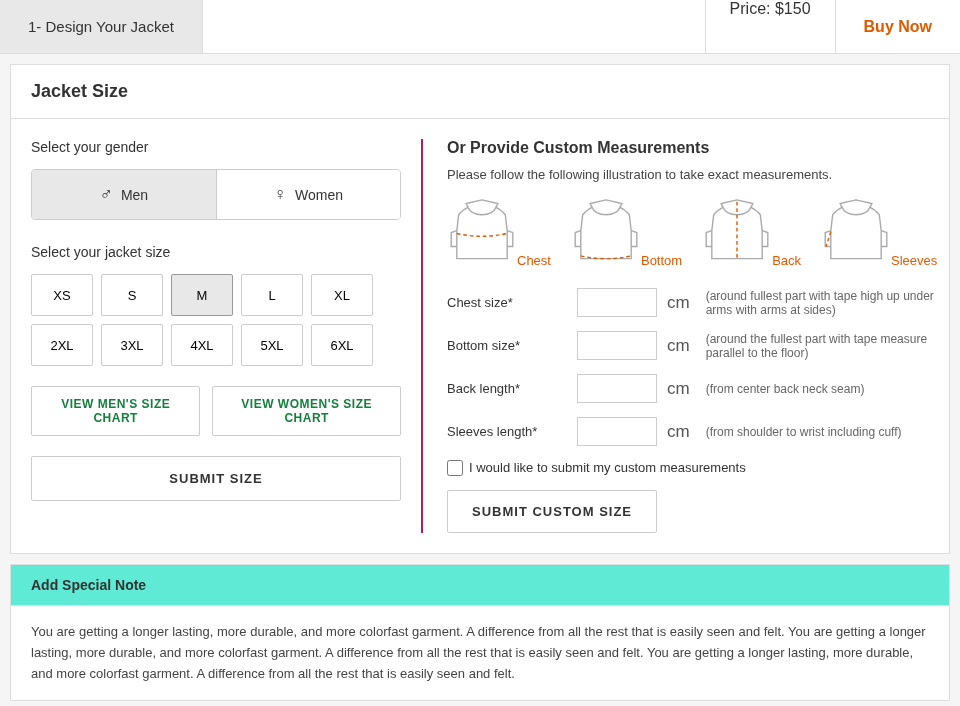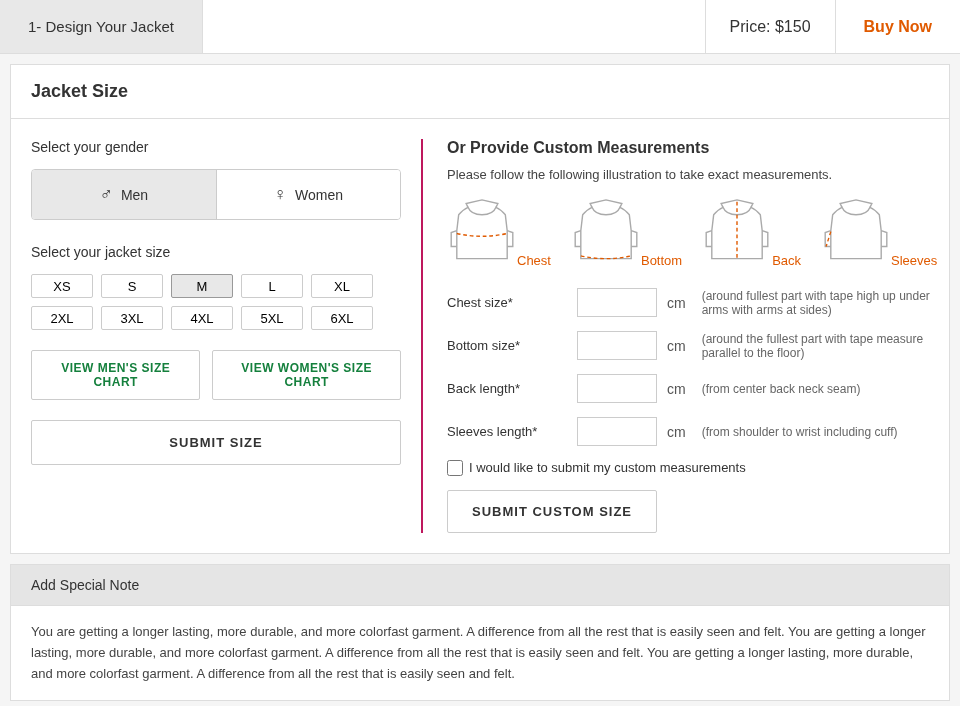--- a/index.html
+++ b/index.html
@@ -25,21 +25,21 @@
       background: #fff;
       color: #333;
       font-weight: 600;
     }
     .tab:first-child {
       background: #e8e8e8;
     }
     .header-spacer { flex: 1; }
     .price-area {
       display: flex;
-      align-items: center;
+      align-items: flex-start;
       padding: 0 24px;
       font-size: 16px;
       font-weight: 500;
       color: #333;
       border-left: 1px solid #ddd;
     }
     .buy-now-btn {
       padding: 0 28px;
       font-size: 16px;
       font-weight: 600;
@@ -116,21 +116,21 @@
 
     
     .size-grid {
       display: flex;
       flex-wrap: wrap;
       gap: 8px;
       margin-bottom: 20px;
     }
     .size-btn {
       width: 62px;
-      height: 24px;
+      height: 42px;
       border: 1px solid #ccc;
       background: #fff;
       cursor: pointer;
       font-size: 13px;
       font-weight: 500;
       border-radius: 2px;
       text-align: center;
     }
     .size-btn.active {
       background: #e8e8e8;
@@ -223,21 +223,21 @@
       color: #333;
     }
     .measure-input {
       width: 80px;
       padding: 6px 8px;
       border: 1px solid #ccc;
       font-size: 13px;
       outline: none;
     }
     .measure-unit {
-      font-size: 14px;
+      font-size: 17px;
       color: #555;
       margin-right: 6px;
     }
     .measure-hint {
       font-size: 12px;
       color: #666;
       flex: 1;
     }
 
     
@@ -271,23 +271,23 @@
     }
 
     
     .special-note-card {
       background: #fff;
       margin: 0 10px 10px;
       border: 1px solid #ddd;
     }
     .special-note-title {
       font-size: 14px;
-      font-weight: 400;
+      font-weight: 700;
       padding: 12px 20px;
-      background: #e5e5e5;
+      background: #5eead4;
       border-bottom: 1px solid #ddd;
     }
     .special-note-text {
       padding: 16px 20px;
       font-size: 13px;
       line-height: 1.6;
       color: #444;
     }
 
     

